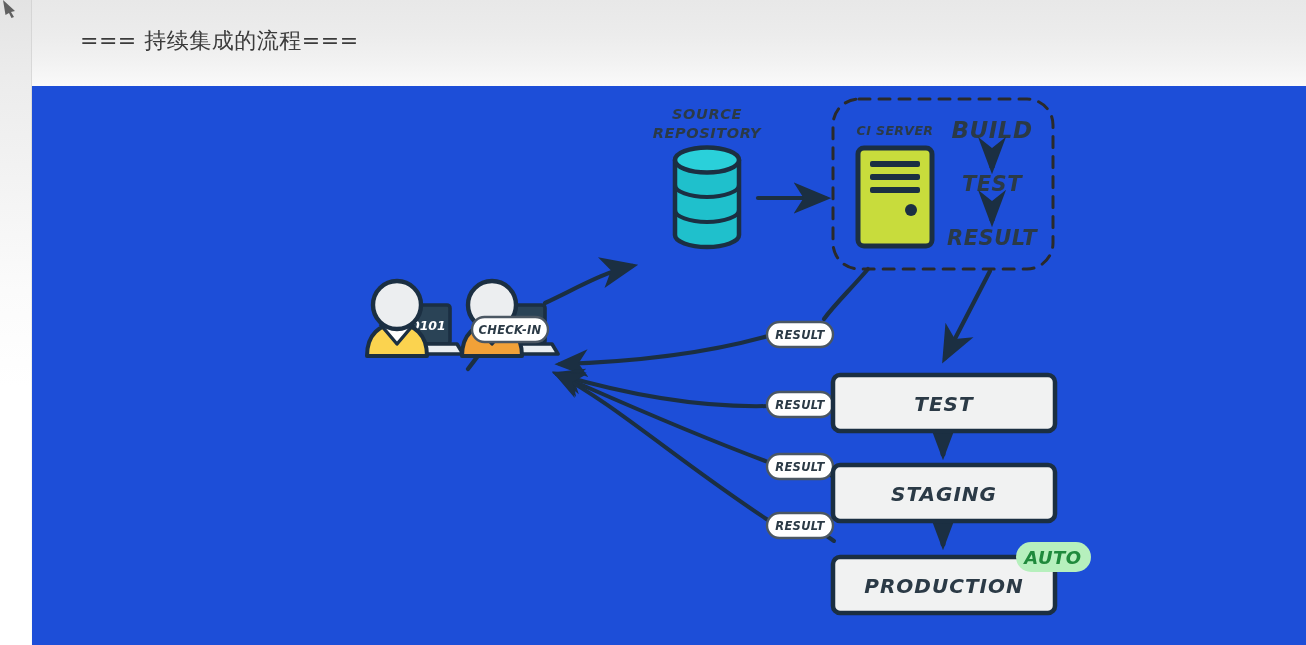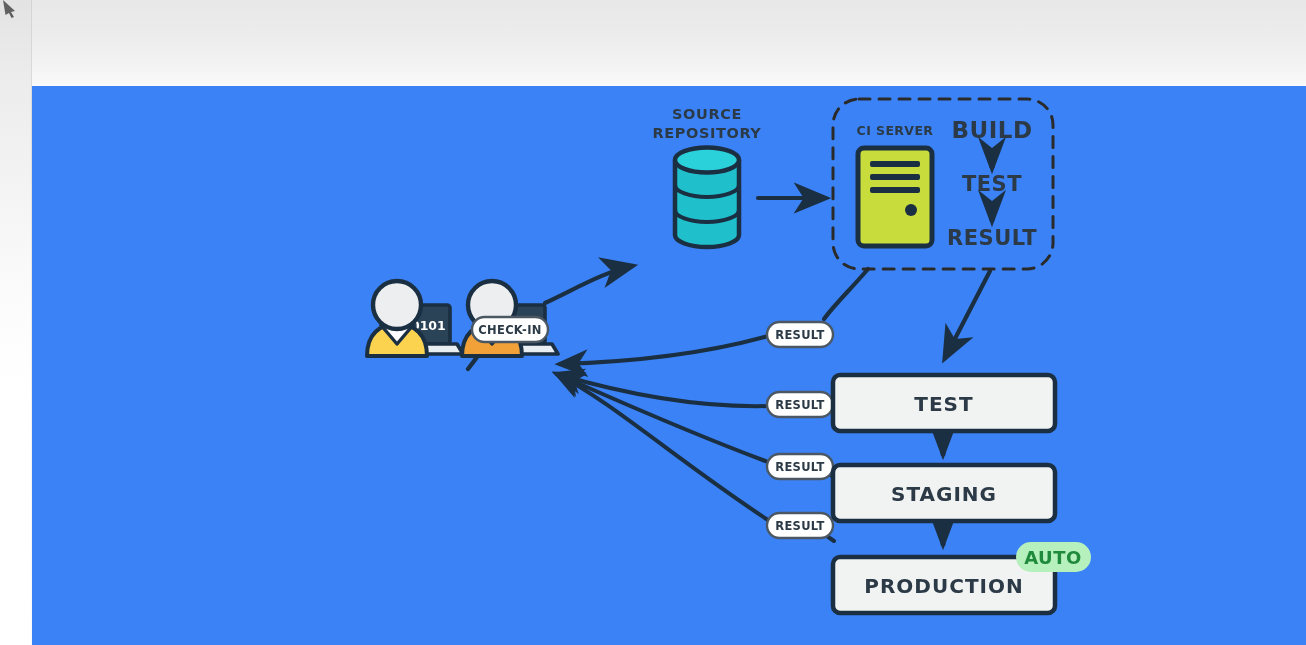--- a/index.html
+++ b/index.html
@@ -58,21 +58,22 @@
     letter-spacing: 0.5px;
     white-space: nowrap;
     font-family: "DejaVu Sans", sans-serif;
   }
 
   
   #diagram-canvas {
     position: absolute;
     left: 32px; top: 86px;
     width: 1274px; height: 559px;
-    background: #3b82f6;
+    background: #1d4ed8;
+    font-style: italic;
   }
   #diagram-svg {
     position: absolute;
     left: 0; top: 0;
   }
 
   
   #text-cursor {
     position: absolute;
     left: 211px; top: 177px;
@@ -93,20 +94,21 @@
   <div id="left-gutter"></div>
   <div id="gutter-divider"></div>
 
   <div id="corner-mark">
     <svg width="22" height="18" viewBox="0 0 22 18">
       <path d="M1 0 L13 11 L9 12 L12 17 L9.5 18 L7 13 L3.5 15 Z" fill="#4a4a4a" opacity="0.85"></path>
     </svg>
   </div>
 
   <div id="header-band"></div>
+  <div id="page-title">=== 持续集成的流程===</div>
 
   <div id="text-cursor">
     <svg width="14" height="36" viewBox="0 0 14 36">
       <rect x="1" y="0" width="12" height="4" fill="#1b1b1b"></rect>
       <rect x="5" y="3" width="4" height="30" fill="#1b1b1b"></rect>
       <rect x="1" y="32" width="12" height="4" fill="#1b1b1b"></rect>
     </svg>
   </div>
 
   <div id="diagram-canvas">

